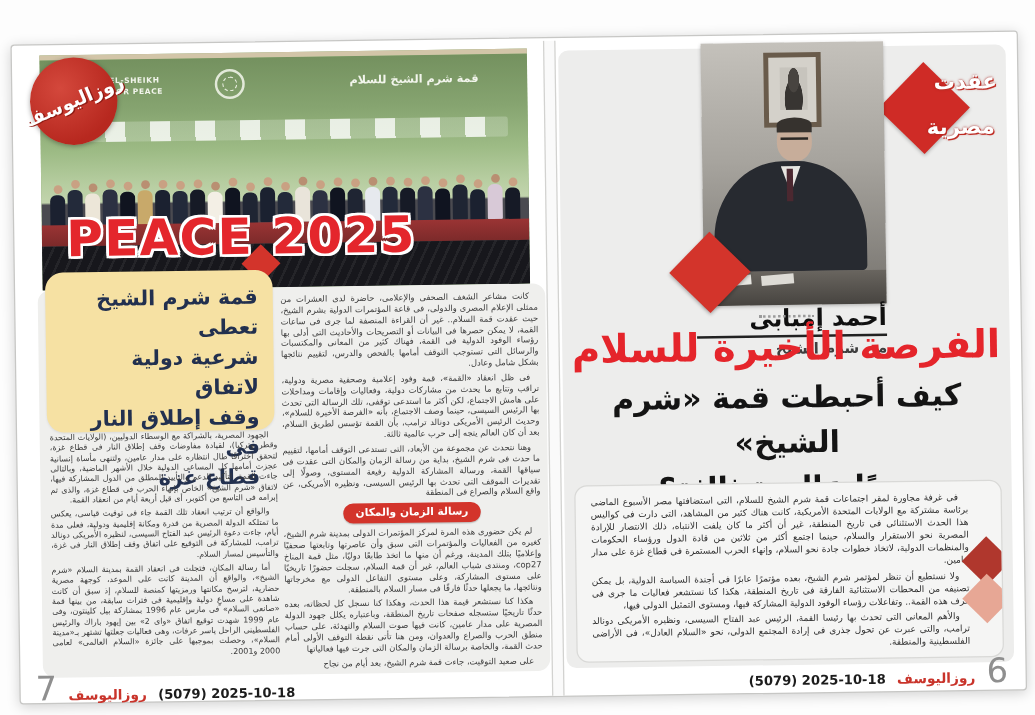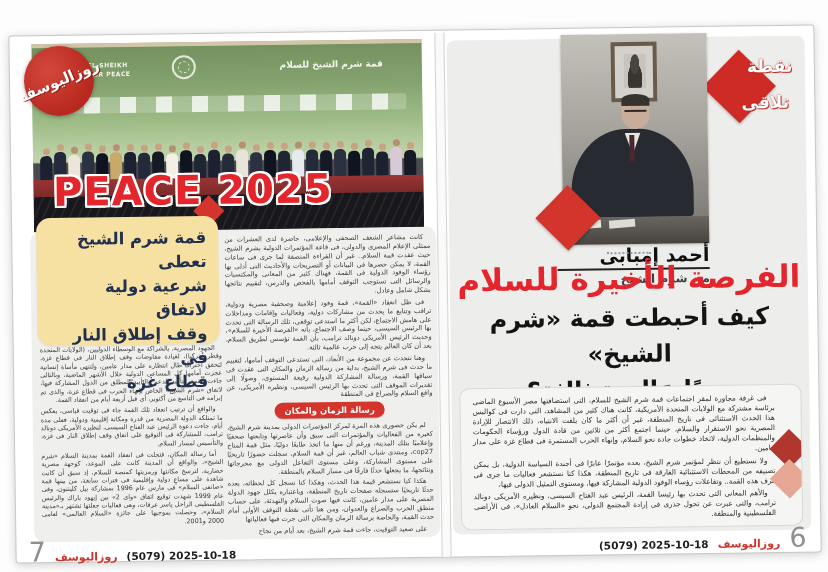--- a/index.html
+++ b/index.html
@@ -287,22 +287,22 @@
       <div class="footer footer-left">
         <span class="pgnum">7</span>
         <span class="fbrand">روزاليوسف</span>
         <span class="fissue">(5079) 2025-10-18</span>
       </div>
 
       <div class="right-panel">
 
         <div class="mp-badge">
           <div class="diamond"></div>
-          <span class="mp-line mp-1">نقطة</span>
-          <span class="mp-line mp-2">تلاقى</span>
+          <span class="mp-line mp-1">عقدت</span>
+          <span class="mp-line mp-2">مصرية</span>
         </div>
 
         <div class="portrait">
           <div class="wall-frame"></div>
           <div class="man-head"></div>
           <div class="man-suit"></div>
           <div class="desk"></div>
         </div>
         <div class="diamond writes-badge"></div>
 

